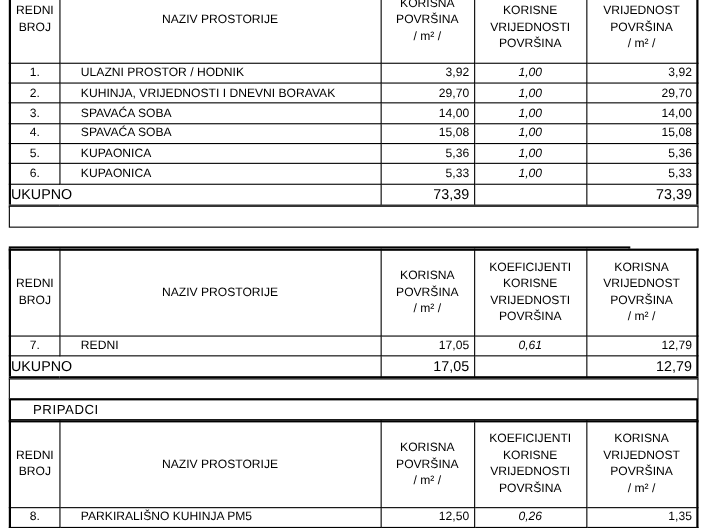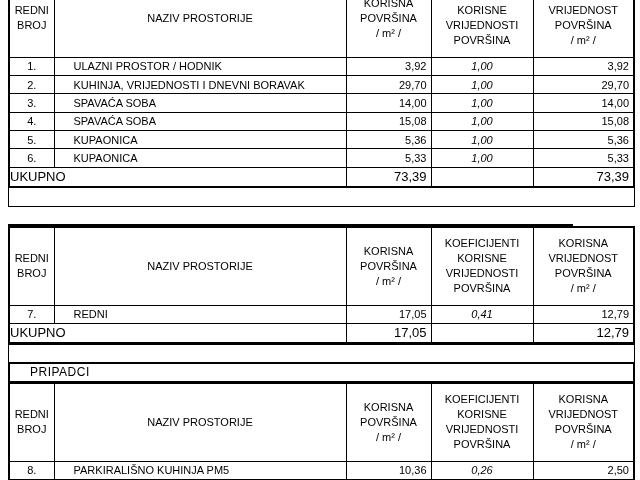--- a/index.html
+++ b/index.html
@@ -187,21 +187,21 @@
 POVRŠINA</td>
       <td>KORISNA
 VRIJEDNOST
 POVRŠINA
 / m² /</td>
     </tr>
     <tr class="data-row">
       <td class="c-num">7.</td>
       <td class="c-name">REDNI</td>
       <td class="c-area">17,05</td>
-      <td class="c-coef">0,41</td>
+      <td class="c-coef">0,61</td>
       <td class="c-value">12,79</td>
     </tr>
     <tr class="total-row">
       <td class="total-label" colspan="2">UKUPNO</td>
       <td class="c-area">17,05</td>
       <td class="c-coef"></td>
       <td class="c-value">12,79</td>
     </tr>
   </tbody>
     </table>
@@ -231,23 +231,23 @@
 VRIJEDNOSTI
 POVRŠINA</td>
       <td>KORISNA
 VRIJEDNOST
 POVRŠINA
 / m² /</td>
     </tr>
     <tr class="data-row">
       <td class="c-num">8.</td>
       <td class="c-name">PARKIRALIŠNO KUHINJA PM5</td>
-      <td class="c-area">10,36</td>
+      <td class="c-area">12,50</td>
       <td class="c-coef">0,26</td>
-      <td class="c-value">2,50</td>
+      <td class="c-value">1,35</td>
     </tr>
     <tr class="data-row">
       <td class="c-num"></td>
       <td class="c-name"></td>
       <td class="c-area"></td>
       <td class="c-coef"></td>
       <td class="c-value"></td>
     </tr>
   </tbody>
     </table>

